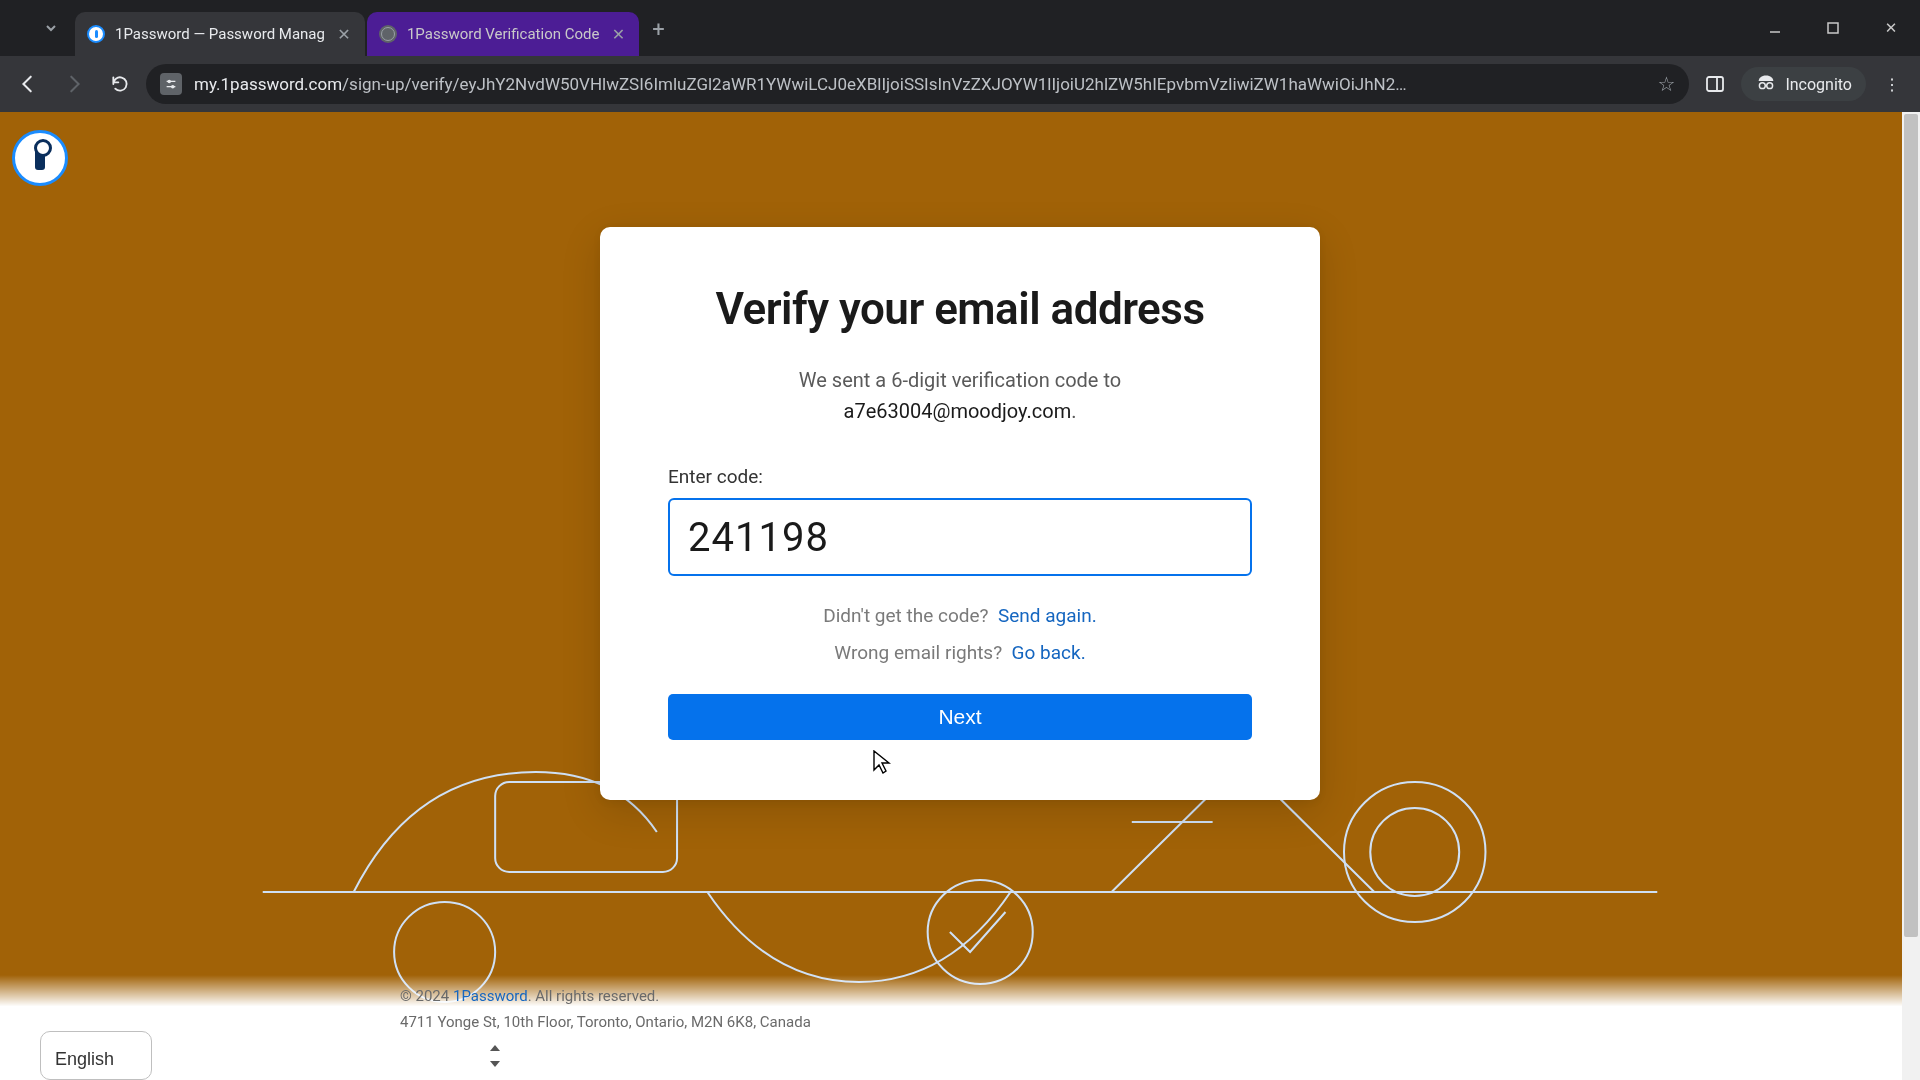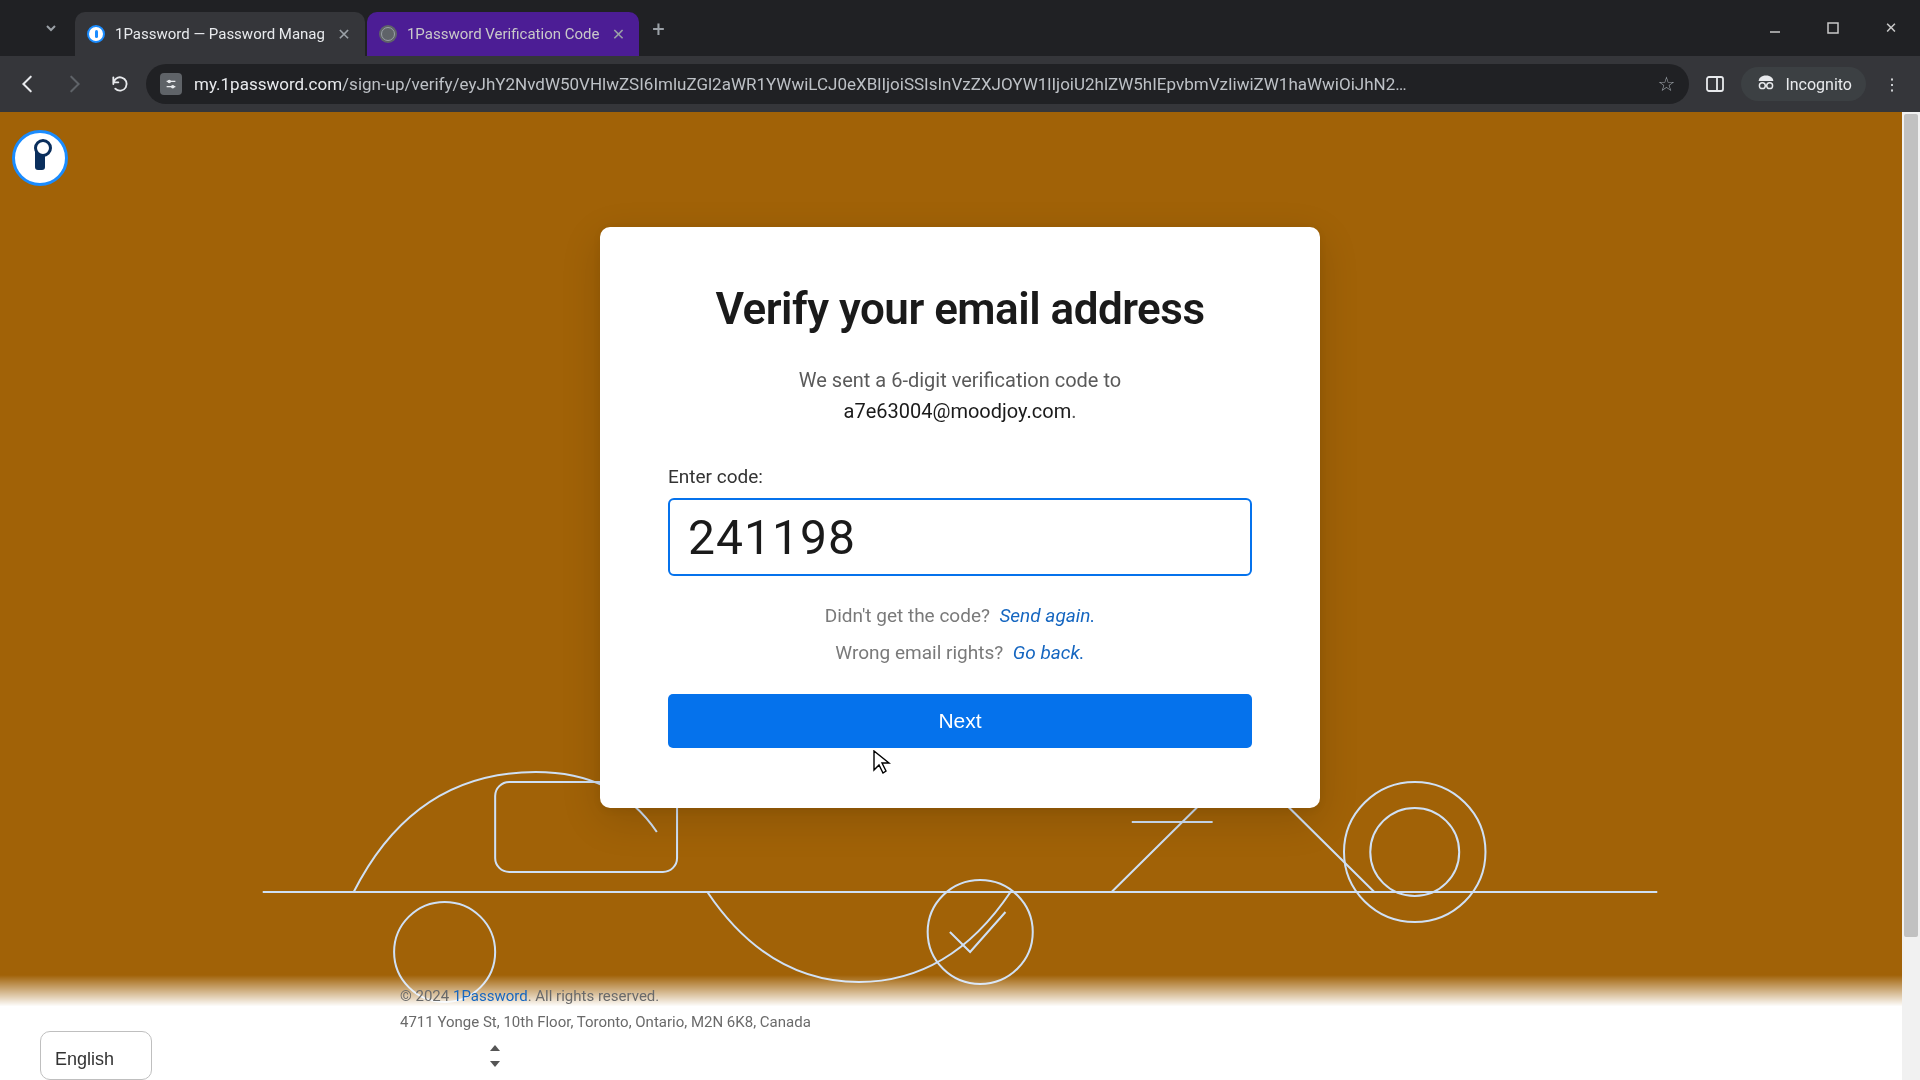--- a/index.html
+++ b/index.html
@@ -44,25 +44,25 @@
 
 .bg-deco { position:absolute; left:0; right:0; top:520px; height:420px; z-index:0; pointer-events:none;}
 .bg-deco svg { width:100%; height:100%;}
 
 
 .card { position:relative; z-index:2; width:720px; margin:115px auto 0; background:#fff; border-radius:10px; box-shadow:0 12px 40px rgba(0,0,0,0.14), 0 2px 8px rgba(0,0,0,0.06); padding:56px 68px 60px;}
 .card h1 { font-size:44px; font-weight:600; text-align:center; color:#1a1a1a; letter-spacing:-0.5px;}
 .card .subtitle { text-align:center; color:#5a5a5a; font-size:20px; margin-top:30px; line-height:1.55;}
 .card .subtitle .email { color:#1a1a1a;}
 .field-label { font-size:19px; color:#333; margin-top:38px; display:block;}
-.code-input { width:100%; margin-top:10px; height:78px; border:2px solid #0572ec; border-radius:6px; font-size:48px; padding:0 18px; color:#1a1a1a; font-family:inherit; outline:none; letter-spacing:1px;}
+.code-input { width:100%; margin-top:10px; height:78px; border:2px solid #0572ec; border-radius:6px; font-size:40px; padding:0 18px; color:#1a1a1a; font-family:inherit; outline:none; letter-spacing:1px;}
 .helper-row { text-align:center; margin-top:28px; font-size:19px; color:#7a7a7a;}
 .helper-row + .helper-row { margin-top:14px;}
-.helper-row a { color:#1566c0; text-decoration:none; cursor:pointer;font-style:italic;}
-.next-btn { width:100%; margin-top:30px; height:54px; background:#0572ec; color:#fff; border:none; border-radius:5px; font-size:21px; font-weight:500; cursor:pointer;}
+.helper-row a { color:#1566c0; text-decoration:none; cursor:pointer;}
+.next-btn { width:100%; margin-top:30px; height:46px; background:#0572ec; color:#fff; border:none; border-radius:5px; font-size:21px; font-weight:500; cursor:pointer;}
 
 
 .footer { position:absolute; bottom:0; left:0; right:0; padding:12px 40px 0; display:flex; justify-content:space-between; align-items:flex-start; font-size:15px; color:#6a6a6a; z-index:3; background:linear-gradient(to bottom, rgba(255,255,255,0), #fff 30%);flex-direction:column;}
 .footer .left { padding-left:360px;}
 .footer a { color:#1566c0; text-decoration:none;}
 .lang-select { border:1px solid #bfbfbf; border-radius:10px; padding:17px 36px 10px 14px; font-size:18px; background:#fff; color:#333; appearance:none; position:relative; margin-right:360px;}
 .lang-wrap { position:relative; margin-right:380px;}
 .lang-wrap::after { content:""; position:absolute; right:12px; top:50%; width:0; height:0; border-left:5px solid transparent; border-right:5px solid transparent; border-bottom:6px solid #555; transform:translateY(-11px);}
 .lang-wrap::before { content:""; position:absolute; right:12px; top:50%; width:0; height:0; border-left:5px solid transparent; border-right:5px solid transparent; border-top:6px solid #555; transform:translateY(5px);}
 

